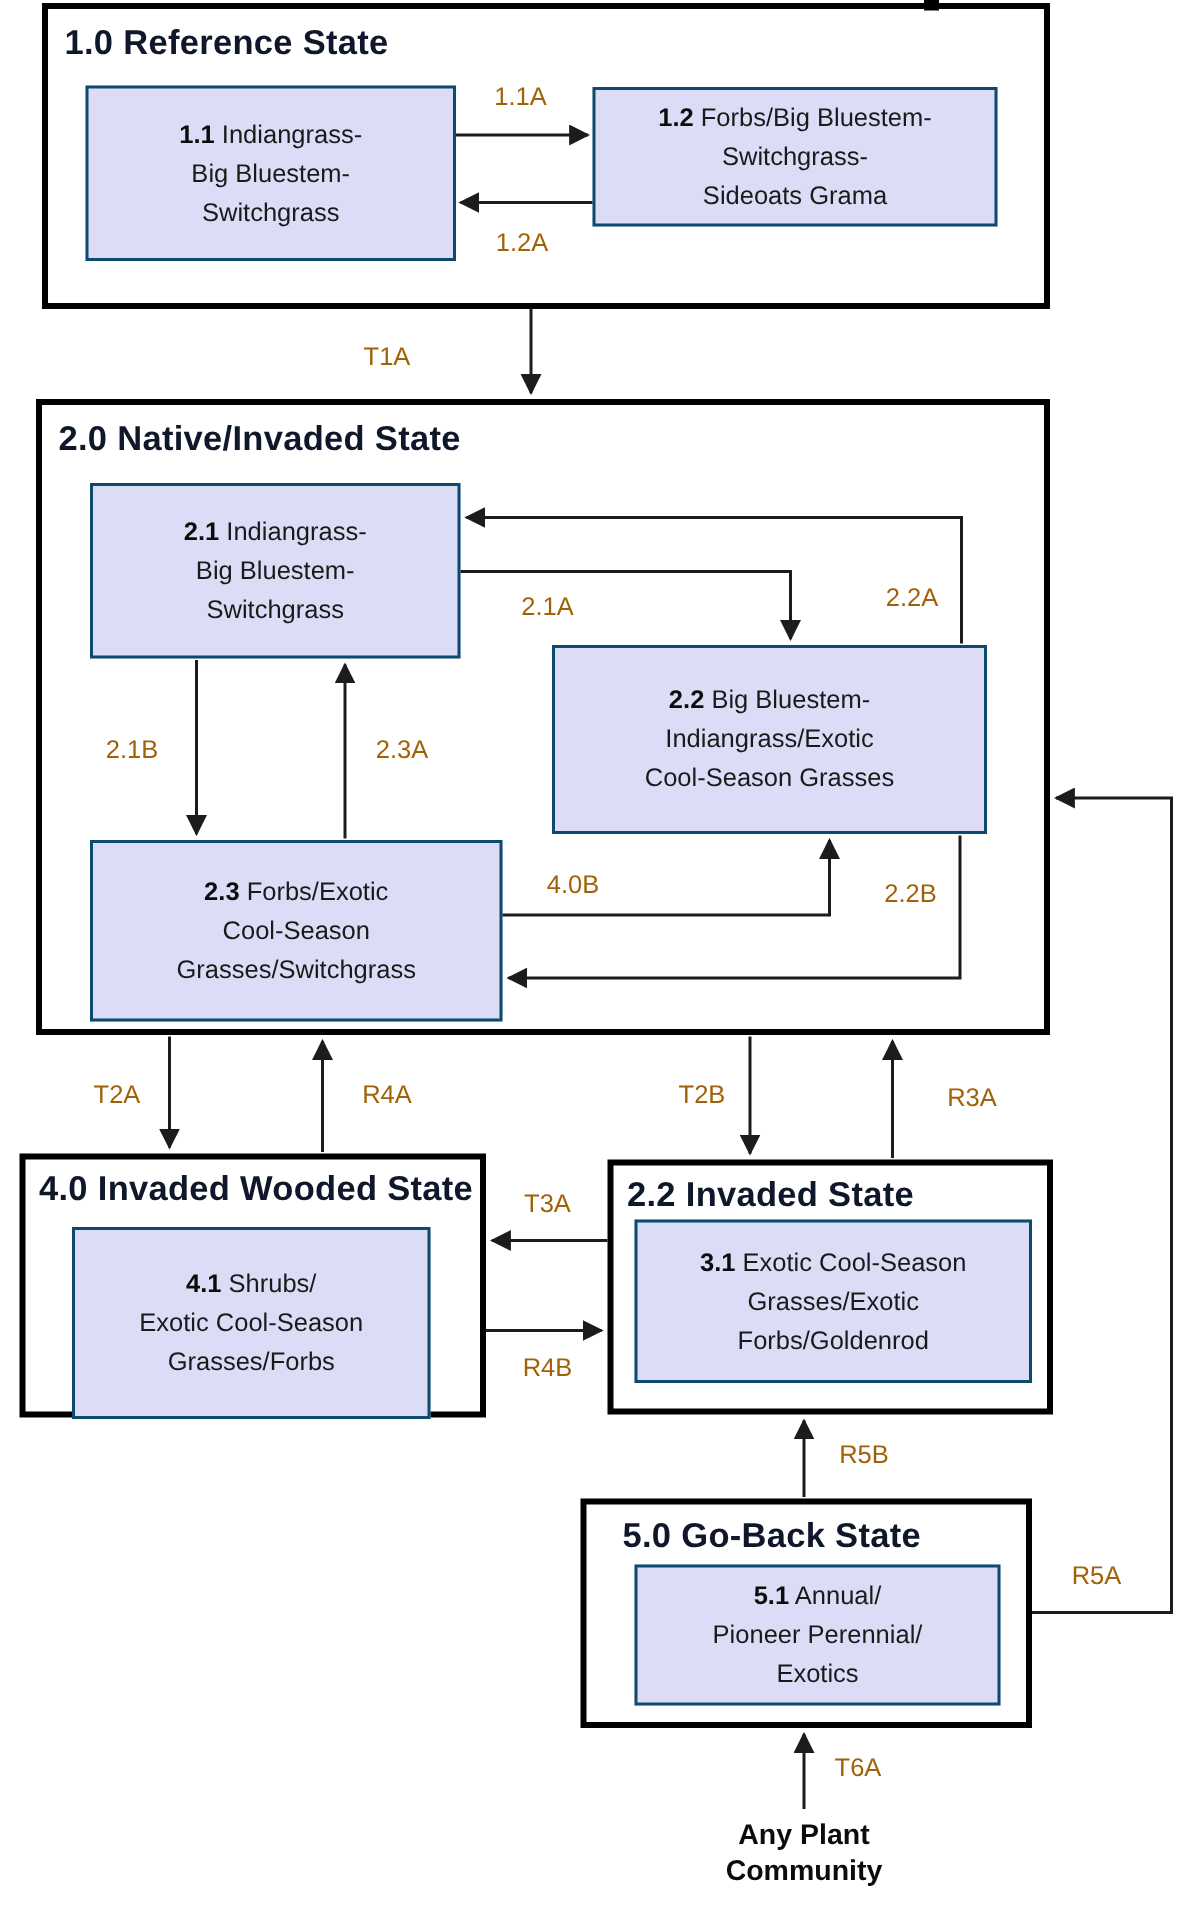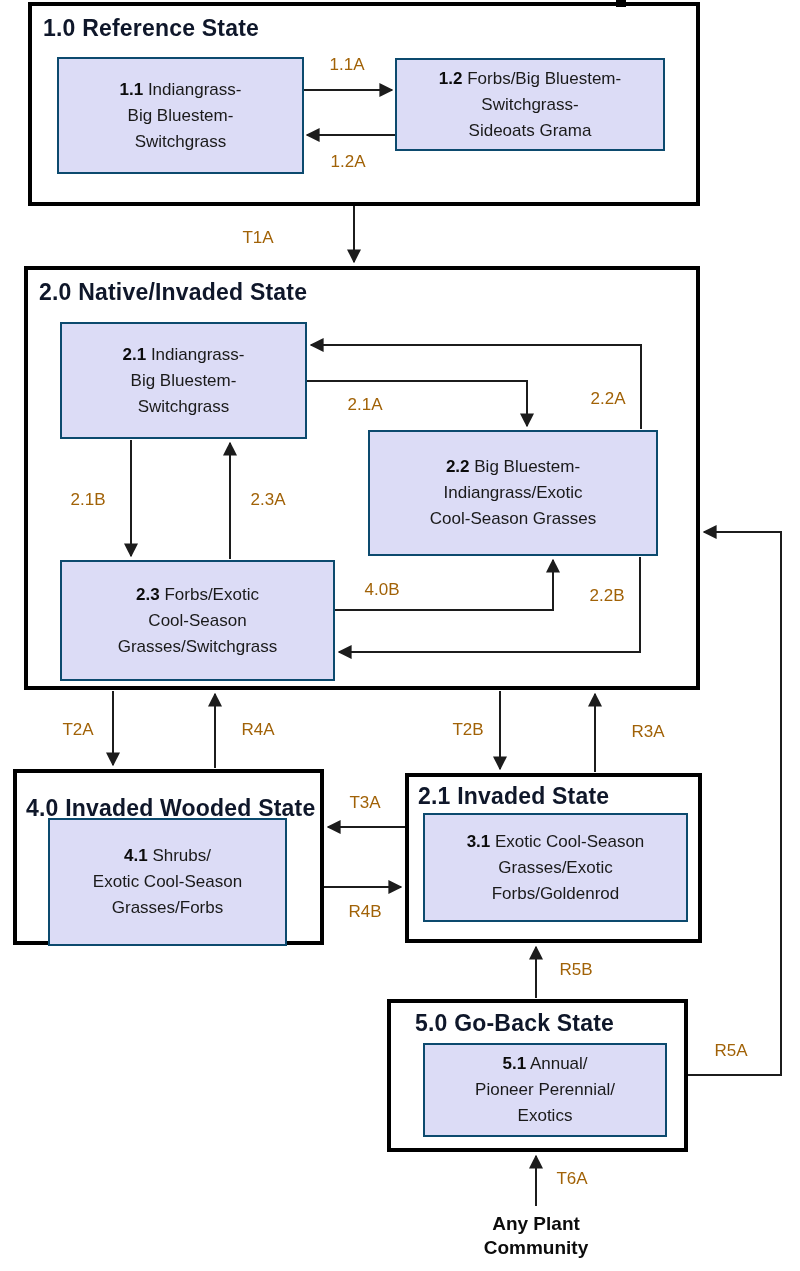--- a/index.html
+++ b/index.html
@@ -40,25 +40,25 @@
 
   <div class="state" style="left:28px;top:2px;width:672px;height:204px">
     <div class="state-title">1.0 Reference State</div>
   </div>
 
   <div class="state" style="left:24px;top:266px;width:676px;height:424px">
     <div class="state-title">2.0 Native/Invaded State</div>
   </div>
 
   <div class="state" style="left:13px;top:769px;width:311px;height:176px">
-    <div class="state-title" style="padding-left:9px;padding-top:22px">4.0 Invaded Wooded State</div>
+    <div class="state-title" style="padding-left:9px;padding-top:6px">4.0 Invaded Wooded State</div>
   </div>
 
   <div class="state" style="left:405px;top:773px;width:297px;height:170px">
-    <div class="state-title" style="padding-left:9px;padding-top:6px">2.1 Invaded State</div>
+    <div class="state-title" style="padding-left:9px;padding-top:6px">2.2 Invaded State</div>
   </div>
 
   <div class="state" style="left:387px;top:999px;width:301px;height:153px">
     <div class="state-title" style="padding-left:24px;padding-top:7px">5.0 Go-Back State</div>
   </div>
 
   <div class="community" style="left:57px;top:57px;width:247px;height:117px">
     <div class="cline"><b>1.1</b><span> Indiangrass-</span></div>
     <div class="cline">Big Bluestem-</div>
     <div class="cline">Switchgrass</div>

